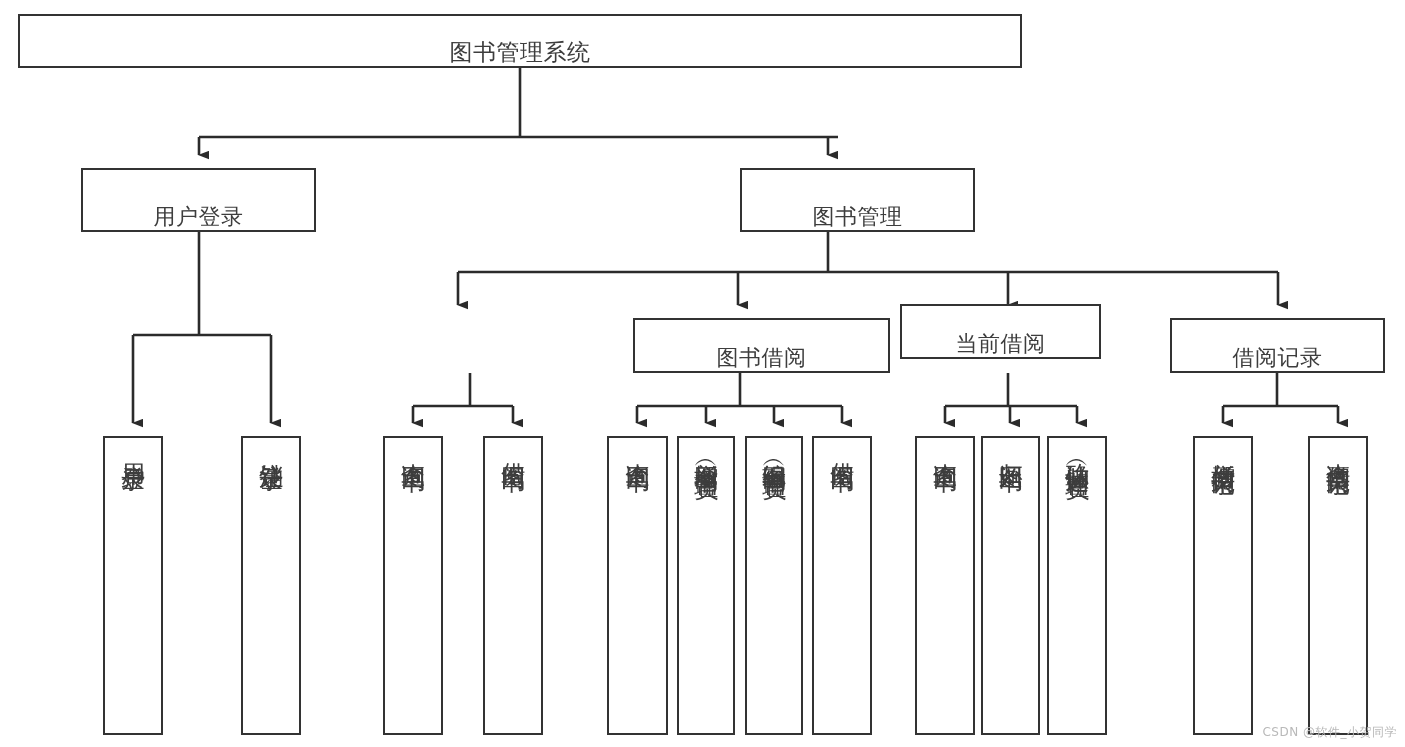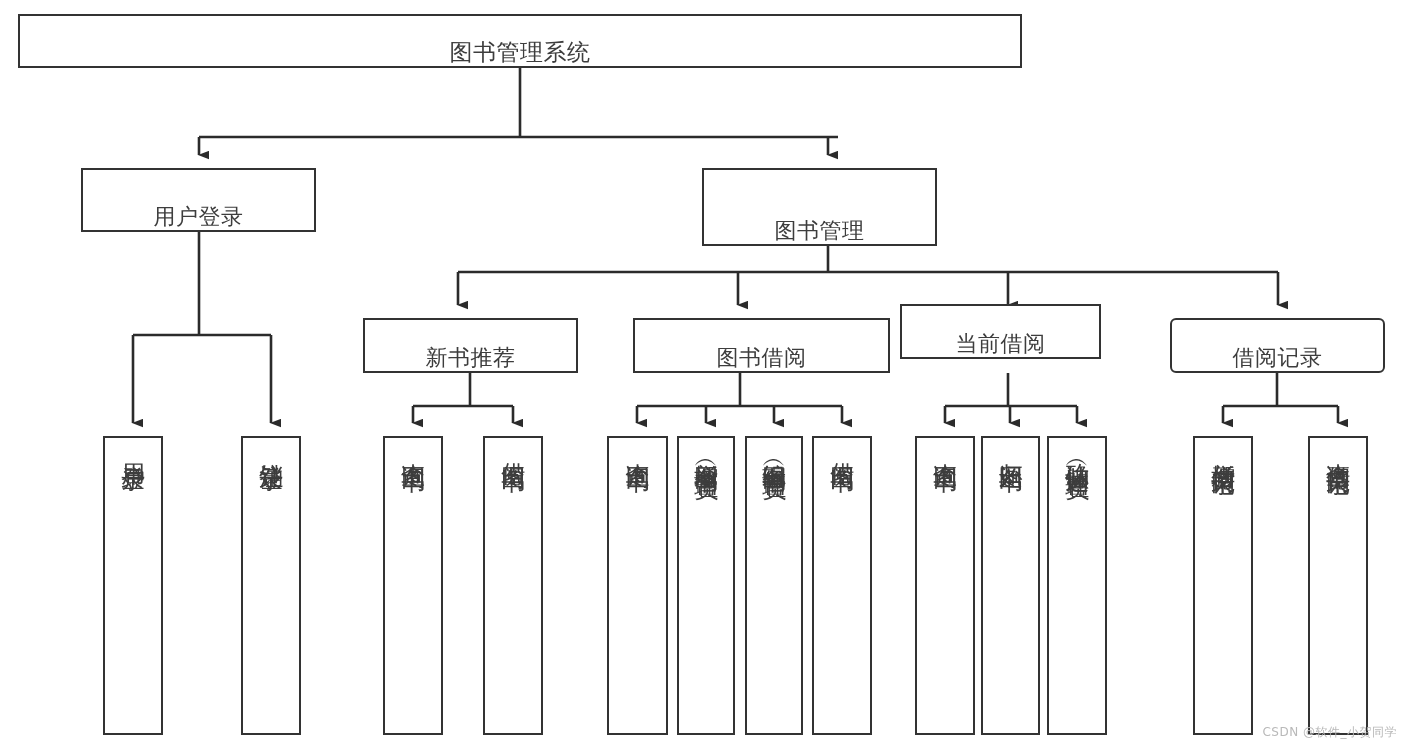--- a/index.html
+++ b/index.html
@@ -125,34 +125,31 @@
     </g>
   </svg>
 
   <div class="node horizontal" id="root-node" style="left:18px; top:14px; width:1004px; height:54px;">
     <span class="label">图书管理系统</span>
   </div>
 
   <div class="node horizontal" style="left:81px; top:168px; width:235px; height:64px;">
     <span class="label">用户登录</span>
   </div>
-  <div class="node horizontal" style="left:702px; top:168px; width:235px; height:78px;">
+  <div class="node horizontal" style="left:740px; top:168px; width:235px; height:64px;">
     <span class="label">图书管理</span>
   </div>
 
-  <div class="node horizontal" style="left:363px; top:318px; width:215px; height:55px;">
-    <span class="label">新书推荐</span>
-  </div>
   <div class="node horizontal" style="left:633px; top:318px; width:257px; height:55px;">
     <span class="label">图书借阅</span>
   </div>
   <div class="node horizontal" style="left:900px; top:304px; width:201px; height:55px;">
     <span class="label">当前借阅</span>
   </div>
-  <div class="node horizontal" style="left:1170px; top:318px; width:215px; height:55px;border-radius:6px;">
+  <div class="node horizontal" style="left:1170px; top:318px; width:215px; height:55px;">
     <span class="label">借阅记录</span>
   </div>
 
   <div class="node vertical" style="left:103px; top:436px; width:60px; height:299px;">
     <span class="label">用户登录</span>
   </div>
   <div class="node vertical" style="left:241px; top:436px; width:60px; height:299px;">
     <span class="label">注销登录</span>
   </div>
 

